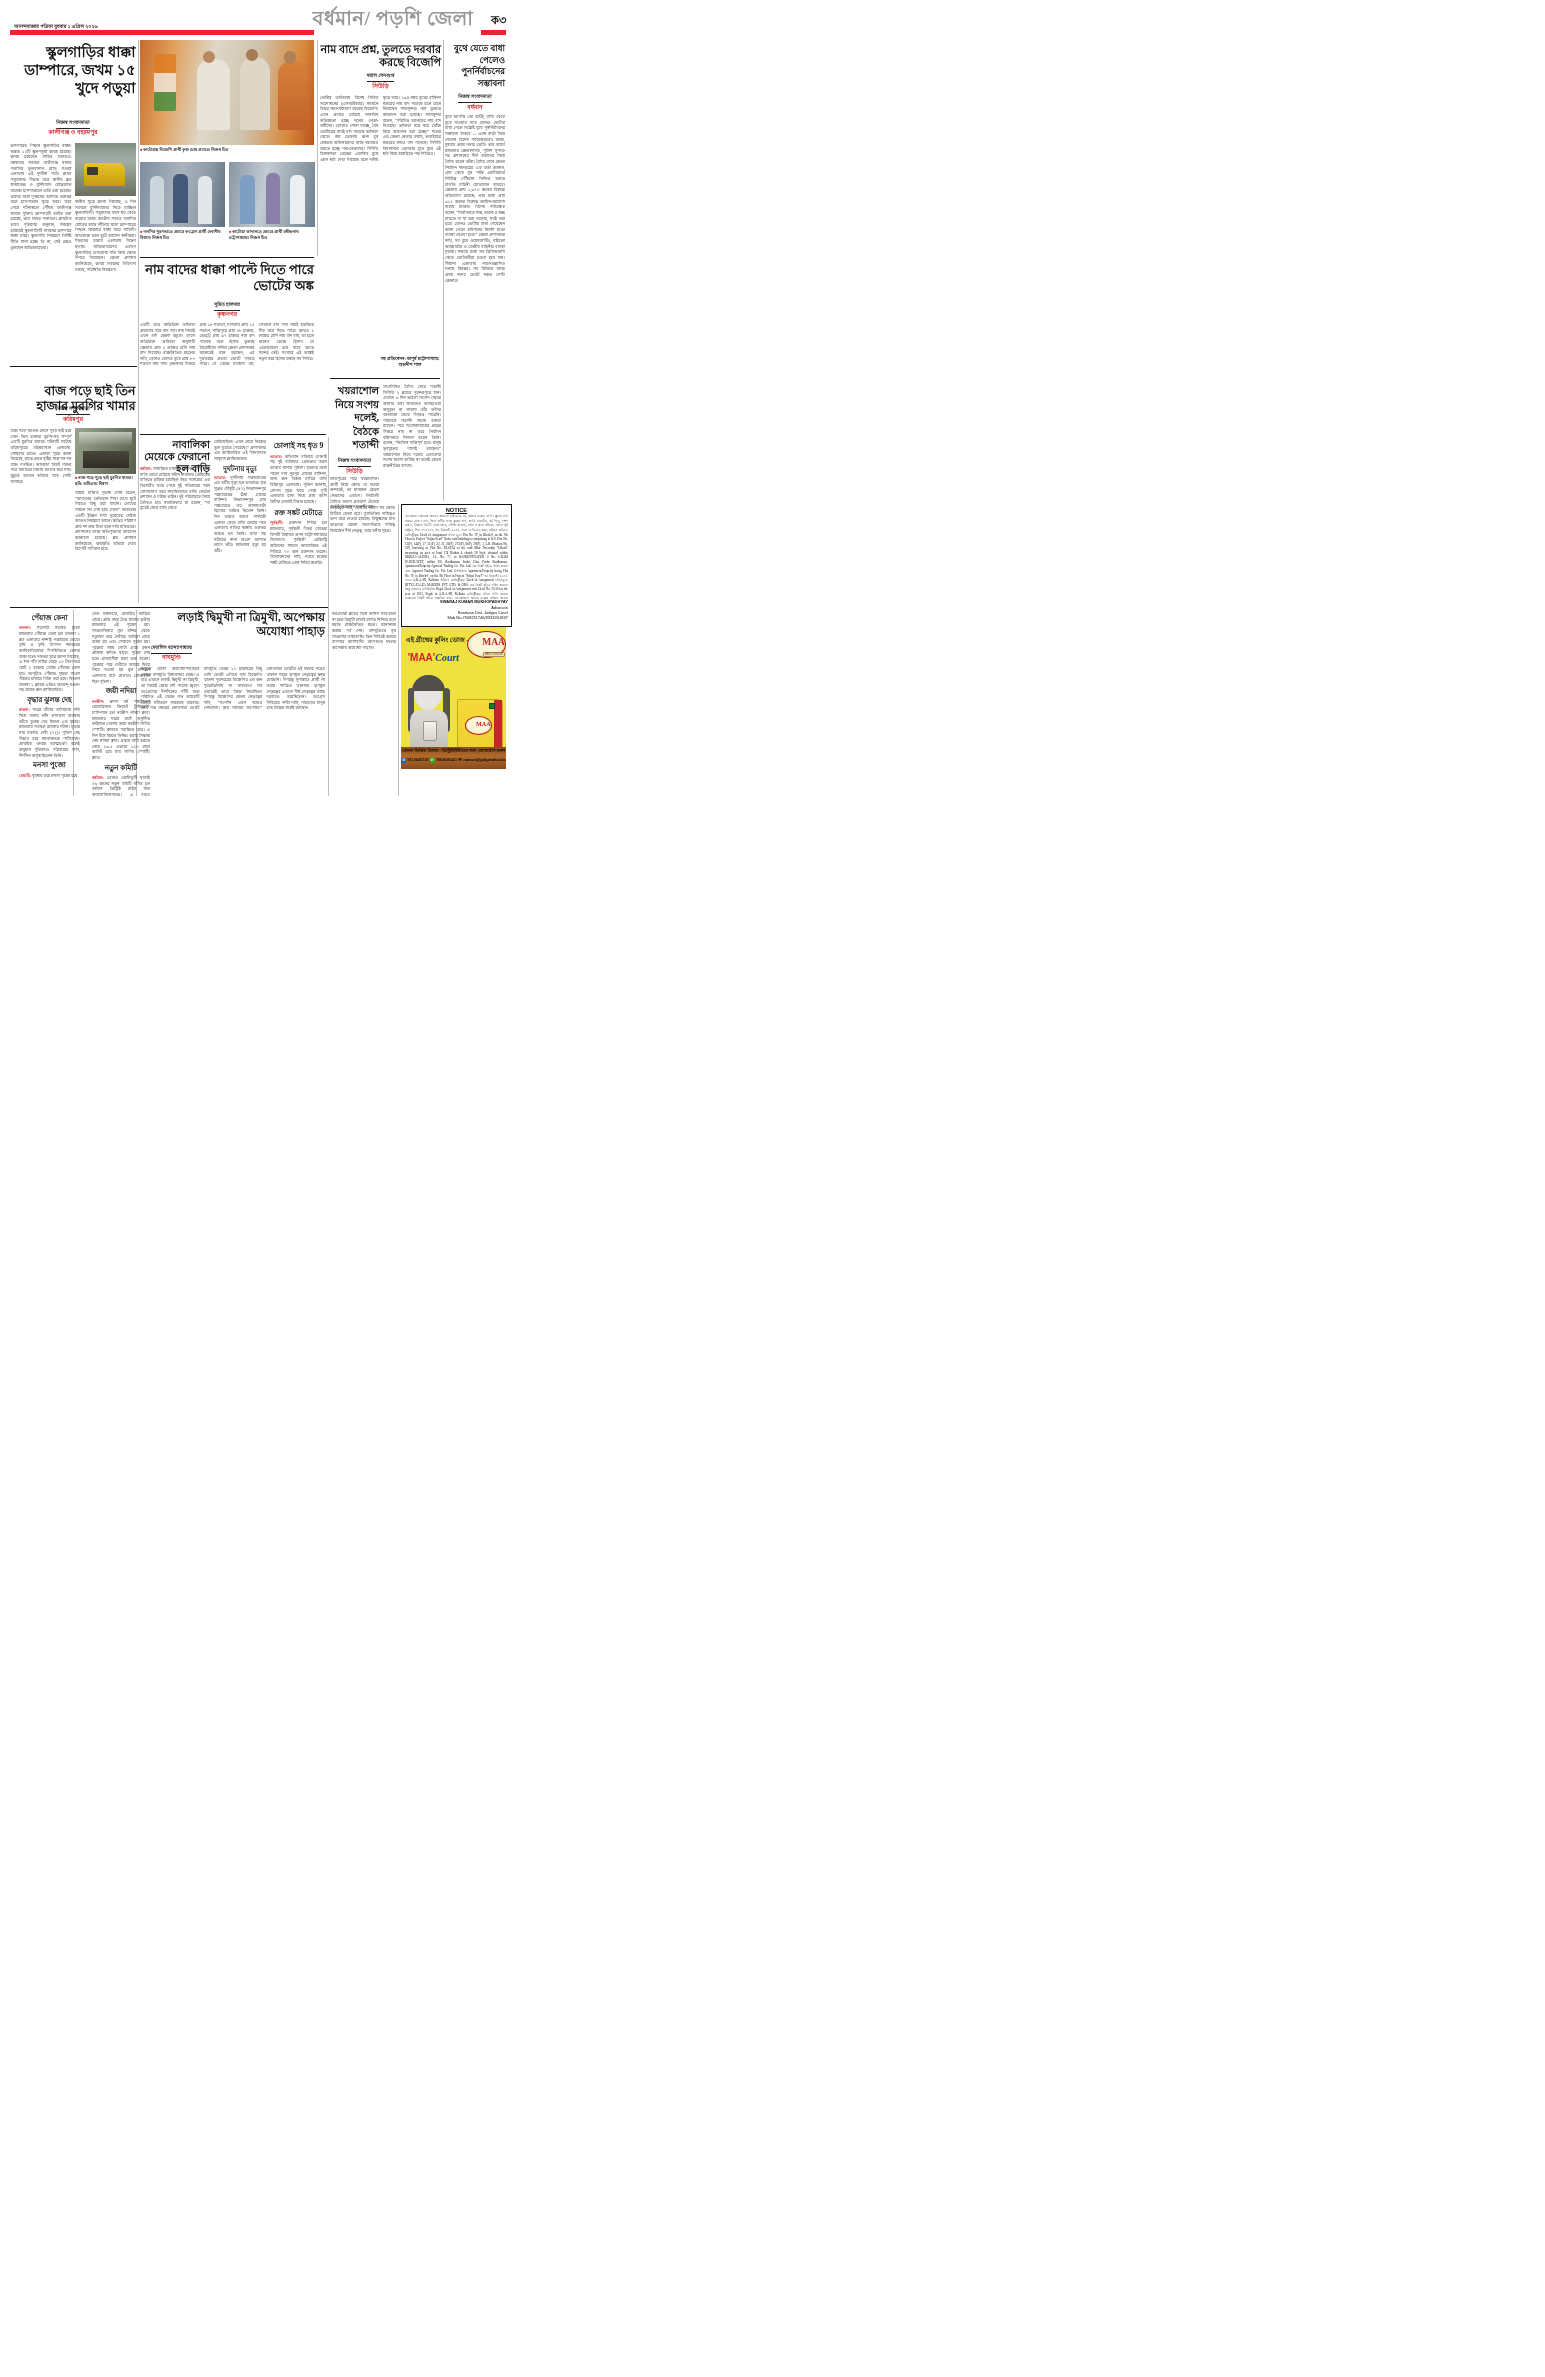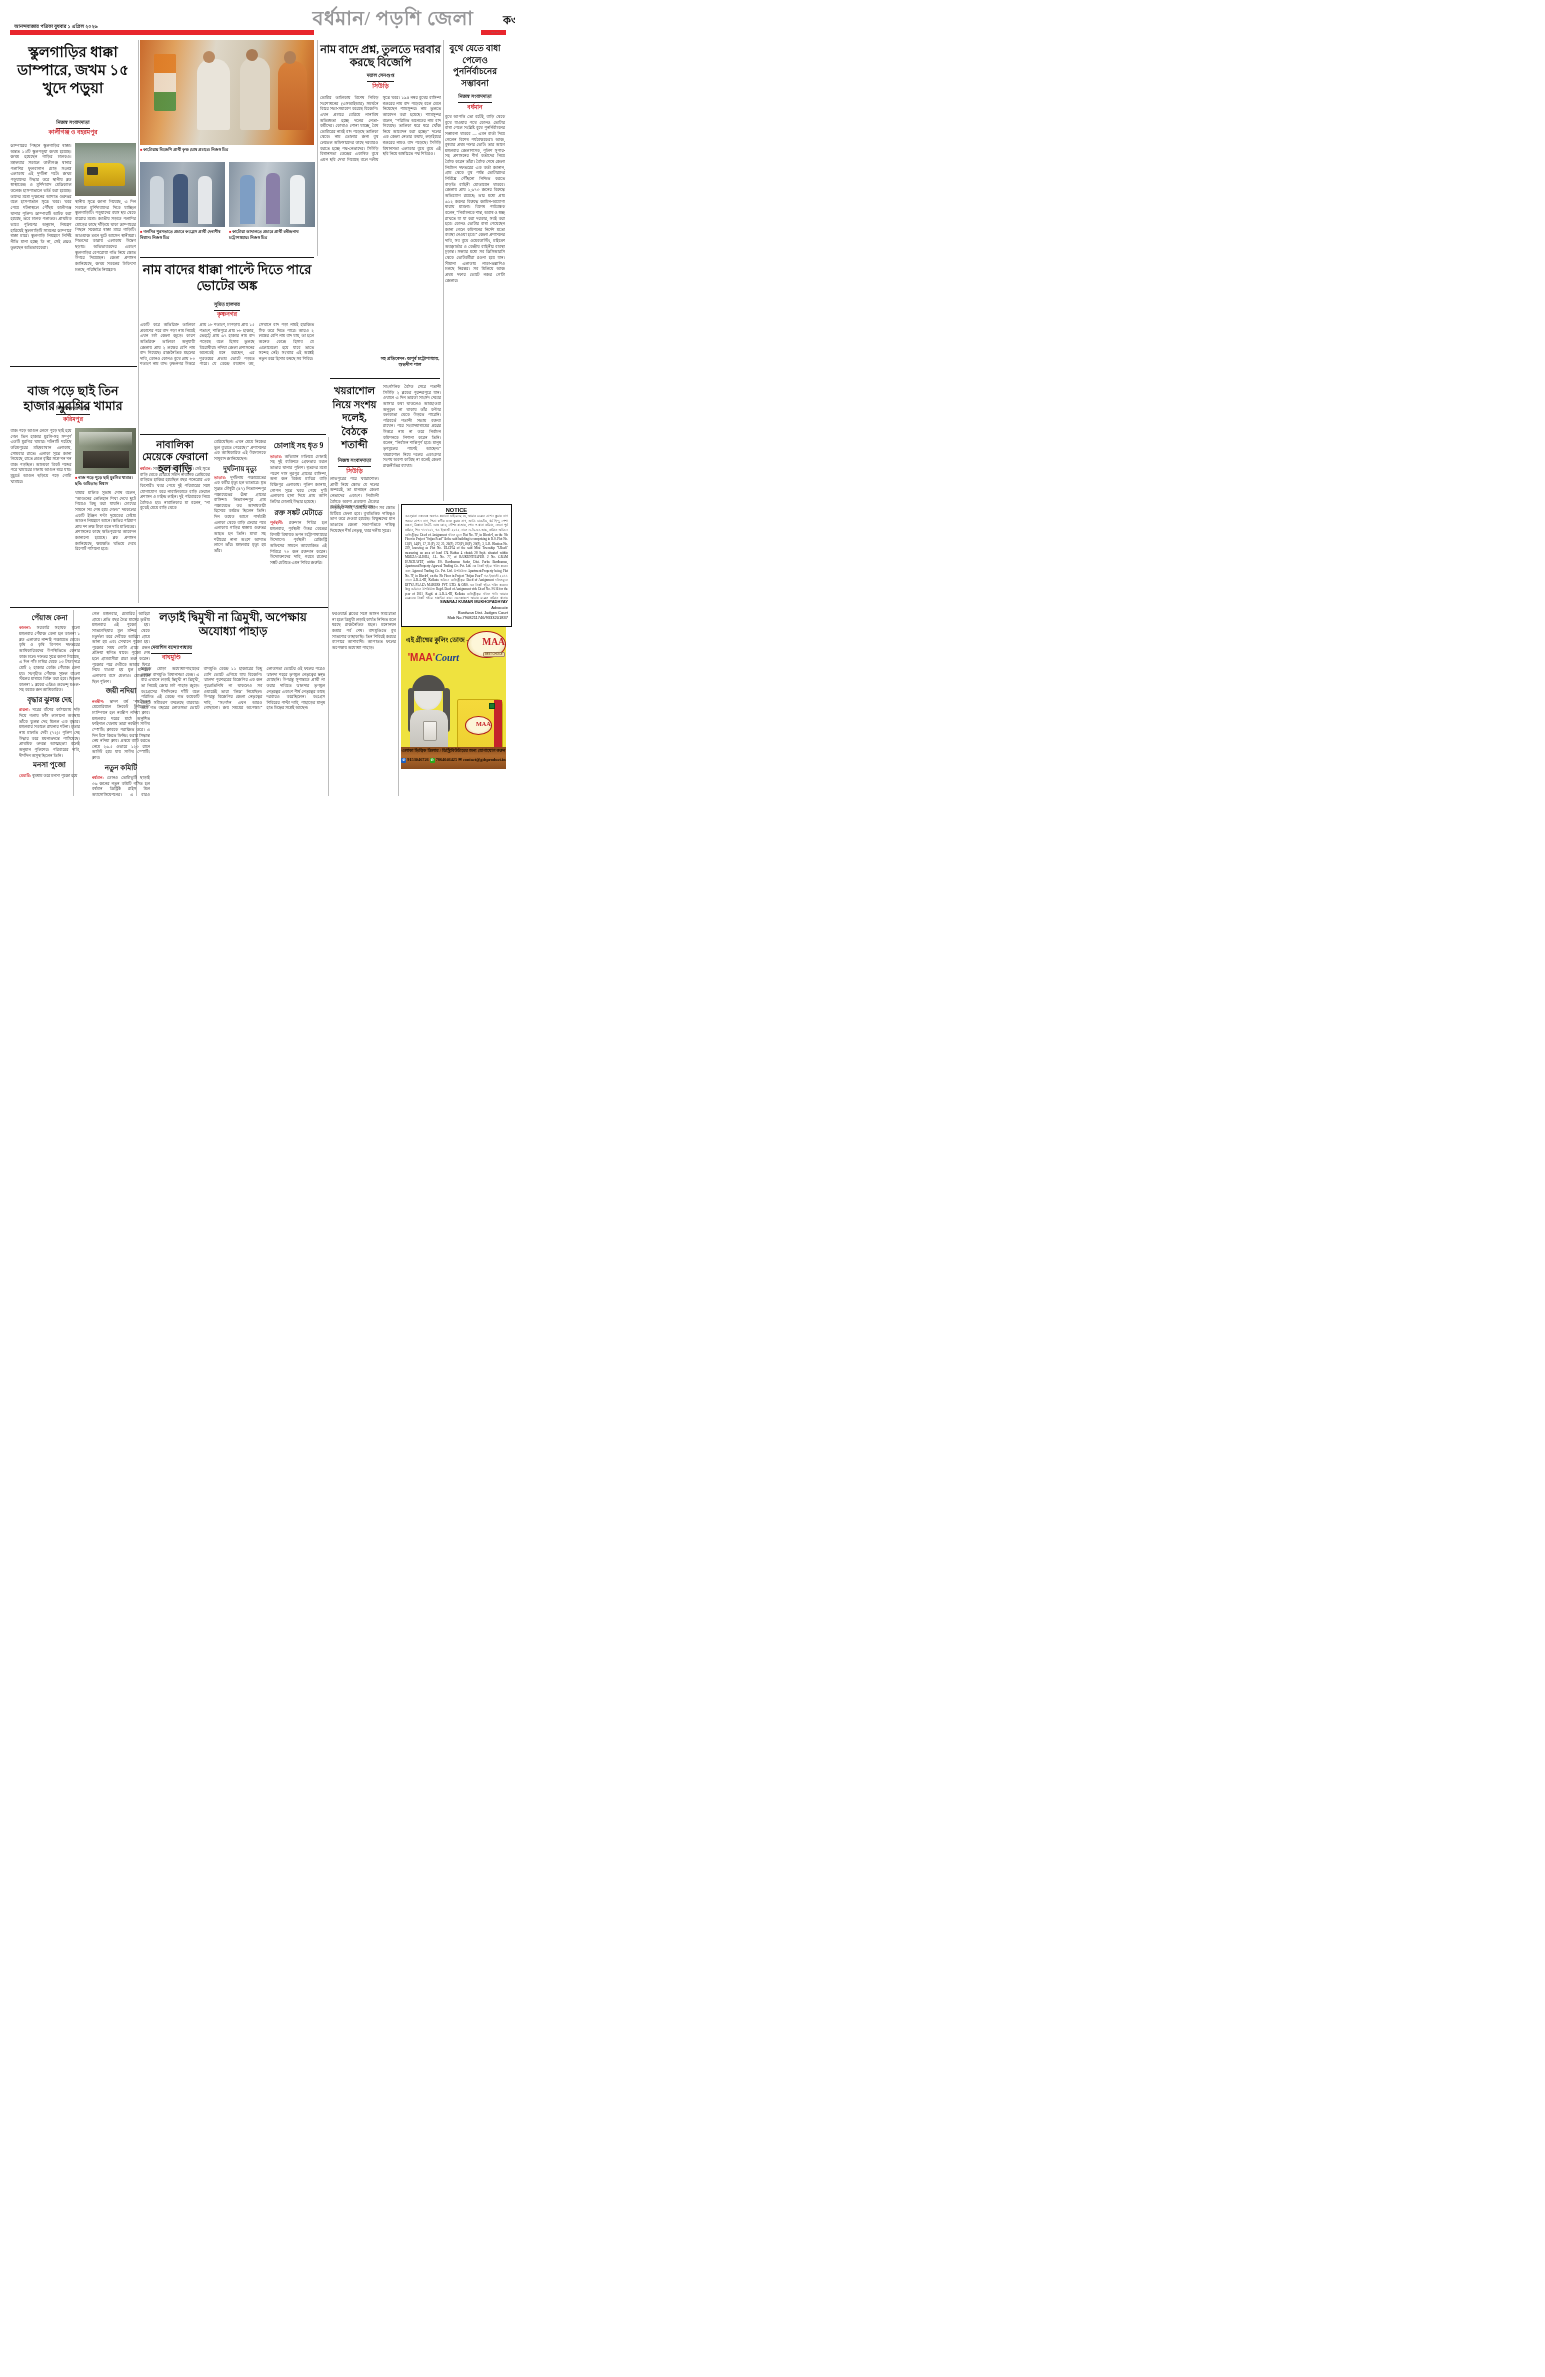--- a/index.html
+++ b/index.html
@@ -6,21 +6,21 @@
   #page{position:relative;width:515px;height:796px;background:#fff;overflow:hidden;
         font-family:"Liberation Serif","DejaVu Serif",serif;color:#111;}
   .abs{position:absolute;}
   .redbar{position:absolute;background:#e8262d;height:5.2px;}
   .rule-v{position:absolute;width:0.5px;background:#bdbdbd;}
   .rule-h{position:absolute;height:1px;background:#1a1a1a;}
   .dateline-top{font-size:4.8px;font-weight:bold;}
   .section-title{font-size:19.5px;font-weight:bold;color:#98989a;line-height:1;text-align:center;letter-spacing:0.5px;}
   .pagecode{font-size:11.4px;font-weight:bold;}
   .edition{font-size:2.9px;color:#777;letter-spacing:0.5px;}
-  .hl{font-weight:bold;text-align:center;line-height:1.22;}
+  .hl{font-weight:bold;text-align:right;line-height:1.22;}
   .by{font-size:4.8px;font-weight:bold;text-align:center;}
   .by span{display:inline-block;border-bottom:0.7px solid #222;padding-bottom:1px;}
   .dl{font-size:6px;font-weight:bold;text-align:center;color:#d0232a;margin-top:1.4px;}
   .body{font-size:4.1px;line-height:1.38;text-align:justify;}
   .cols2{column-count:2;column-gap:4.3px;}
   .cols3{column-count:3;column-gap:4.3px;}
   .lead{font-weight:bold;color:#d0232a;}
   .cap{font-size:4.1px;font-weight:bold;line-height:1.3;}
   .cap .sq{color:#e8262d;font-size:3.8px;margin-right:1px;}
   .bhead{font-size:7.1px;font-weight:bold;text-align:center;margin:1px 0 1.4px;}
@@ -49,21 +49,21 @@
 </style>
 </head>
 <body>
 
 <div id="page">
 
   <div class="abs dateline-top" style="left:14.3px;top:23px;">আনন্দবাজার পত্রিকা বুধবার ১ এপ্রিল ২০২৬</div>
   <div class="redbar" style="left:9.5px;top:30px;width:304px;"></div>
   <div class="redbar" style="left:481px;top:30px;width:25px;"></div>
   <div class="abs section-title" style="left:308px;top:8.6px;width:170px;">বর্ধমান/ পড়শি জেলা</div>
-  <div class="abs pagecode" style="left:491px;top:12.4px;margin-left:12px;">ক৩</div>
+  <div class="abs pagecode" style="left:491px;top:12.4px;">ক৩</div>
   <div class="abs edition" style="left:491px;top:30px;">BKBE</div>
 
   <div class="rule-v" style="left:138px;top:40px;height:563px;"></div>
   <div class="rule-v" style="left:317px;top:40px;height:216px;"></div>
   <div class="rule-v" style="left:443px;top:40px;height:461px;"></div>
   <div class="rule-v" style="left:328px;top:437px;height:360px;"></div>
   <div class="rule-v" style="left:398px;top:504px;height:292px;"></div>
   <div class="rule-v" style="left:73px;top:610px;height:186px;"></div>
   <div class="rule-v" style="left:136px;top:610px;height:186px;"></div>
 

